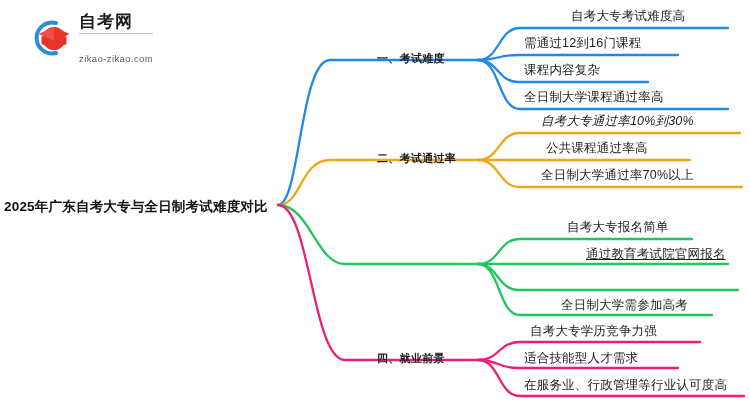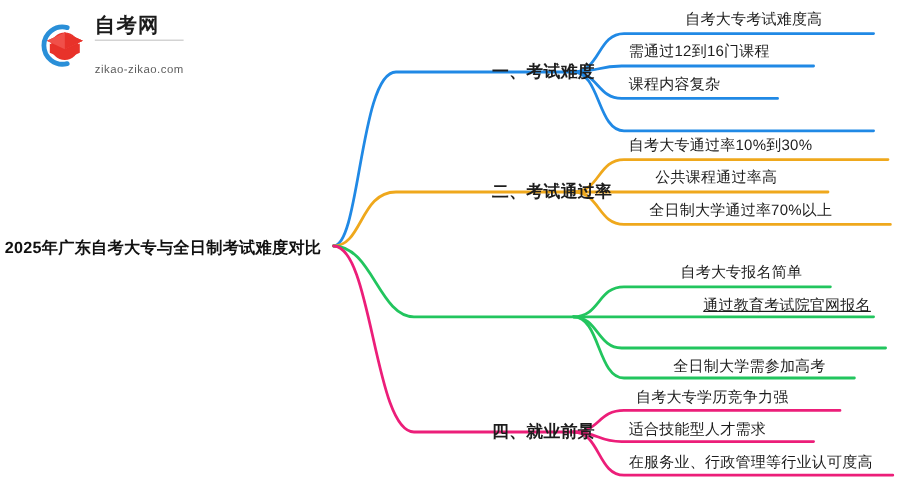--- a/index.html
+++ b/index.html
@@ -29,23 +29,22 @@
   
   #wires { position:absolute; left:0; top:0; width:750px; height:410px; }
 
   
   .node { position:absolute; white-space:nowrap; color:#1d1d1d; }
   #center-title {
     font-size:13.5px; font-weight:bold; color:#111111;
     left:4px; top:198px; letter-spacing:0.2px;
   }
   .branch-label {
-    font-size:14px; font-weight:bold; color:#1d1d1d;
+    font-size:11px; font-weight:bold; color:#1d1d1d;
     letter-spacing:0.3px;
-    margin-left:33px;
   }
   .leaf-label {
     font-size:12.5px; color:#1d1d1d; letter-spacing:0.2px;
   }
 </style>
 </head>
 <body>
 
 <div id="root">
 
@@ -99,23 +98,24 @@
       <path d="M478 360 C 500 360, 498 396, 520 396 L 744 396"></path>
     </g>
   </svg>
 
   <div class="node" id="center-title">2025年广东自考大专与全日制考试难度对比</div>
 
   <div class="node branch-label" style="left:377px; top:51px;">一、考试难度</div>
   <div class="node leaf-label" style="left:530px; top:8px;margin-left:41px;">自考大专考试难度高</div>
   <div class="node leaf-label" style="left:524px; top:35px;">需通过12到16门课程</div>
   <div class="node leaf-label" style="left:524px; top:62px;">课程内容复杂</div>
+  <div class="node leaf-label" style="left:524px; top:89px;">全日制大学课程通过率高</div>
 
   <div class="node branch-label" style="left:377px; top:151px;">二、考试通过率</div>
-  <div class="node leaf-label" style="left:524px; top:113px;">自考大专通过率10%到30%</div>
+  <div class="node leaf-label" style="left:541px; top:113px;font-style:italic;">自考大专通过率10%到30%</div>
   <div class="node leaf-label" style="left:546px; top:140px;">公共课程通过率高</div>
   <div class="node leaf-label" style="left:541px; top:167px;">全日制大学通过率70%以上</div>
 
   <div class="node leaf-label" style="left:567px; top:219px;">自考大专报名简单</div>
   <div class="node leaf-label" style="left:586px; top:246px;text-decoration:underline;">通过教育考试院官网报名</div>
   <div class="node leaf-label" style="left:561px; top:297px;">全日制大学需参加高考</div>
 
   <div class="node branch-label" style="left:377px; top:351px;">四、就业前景</div>
   <div class="node leaf-label" style="left:530px; top:323px;">自考大专学历竞争力强</div>
   <div class="node leaf-label" style="left:524px; top:350px;">适合技能型人才需求</div>

